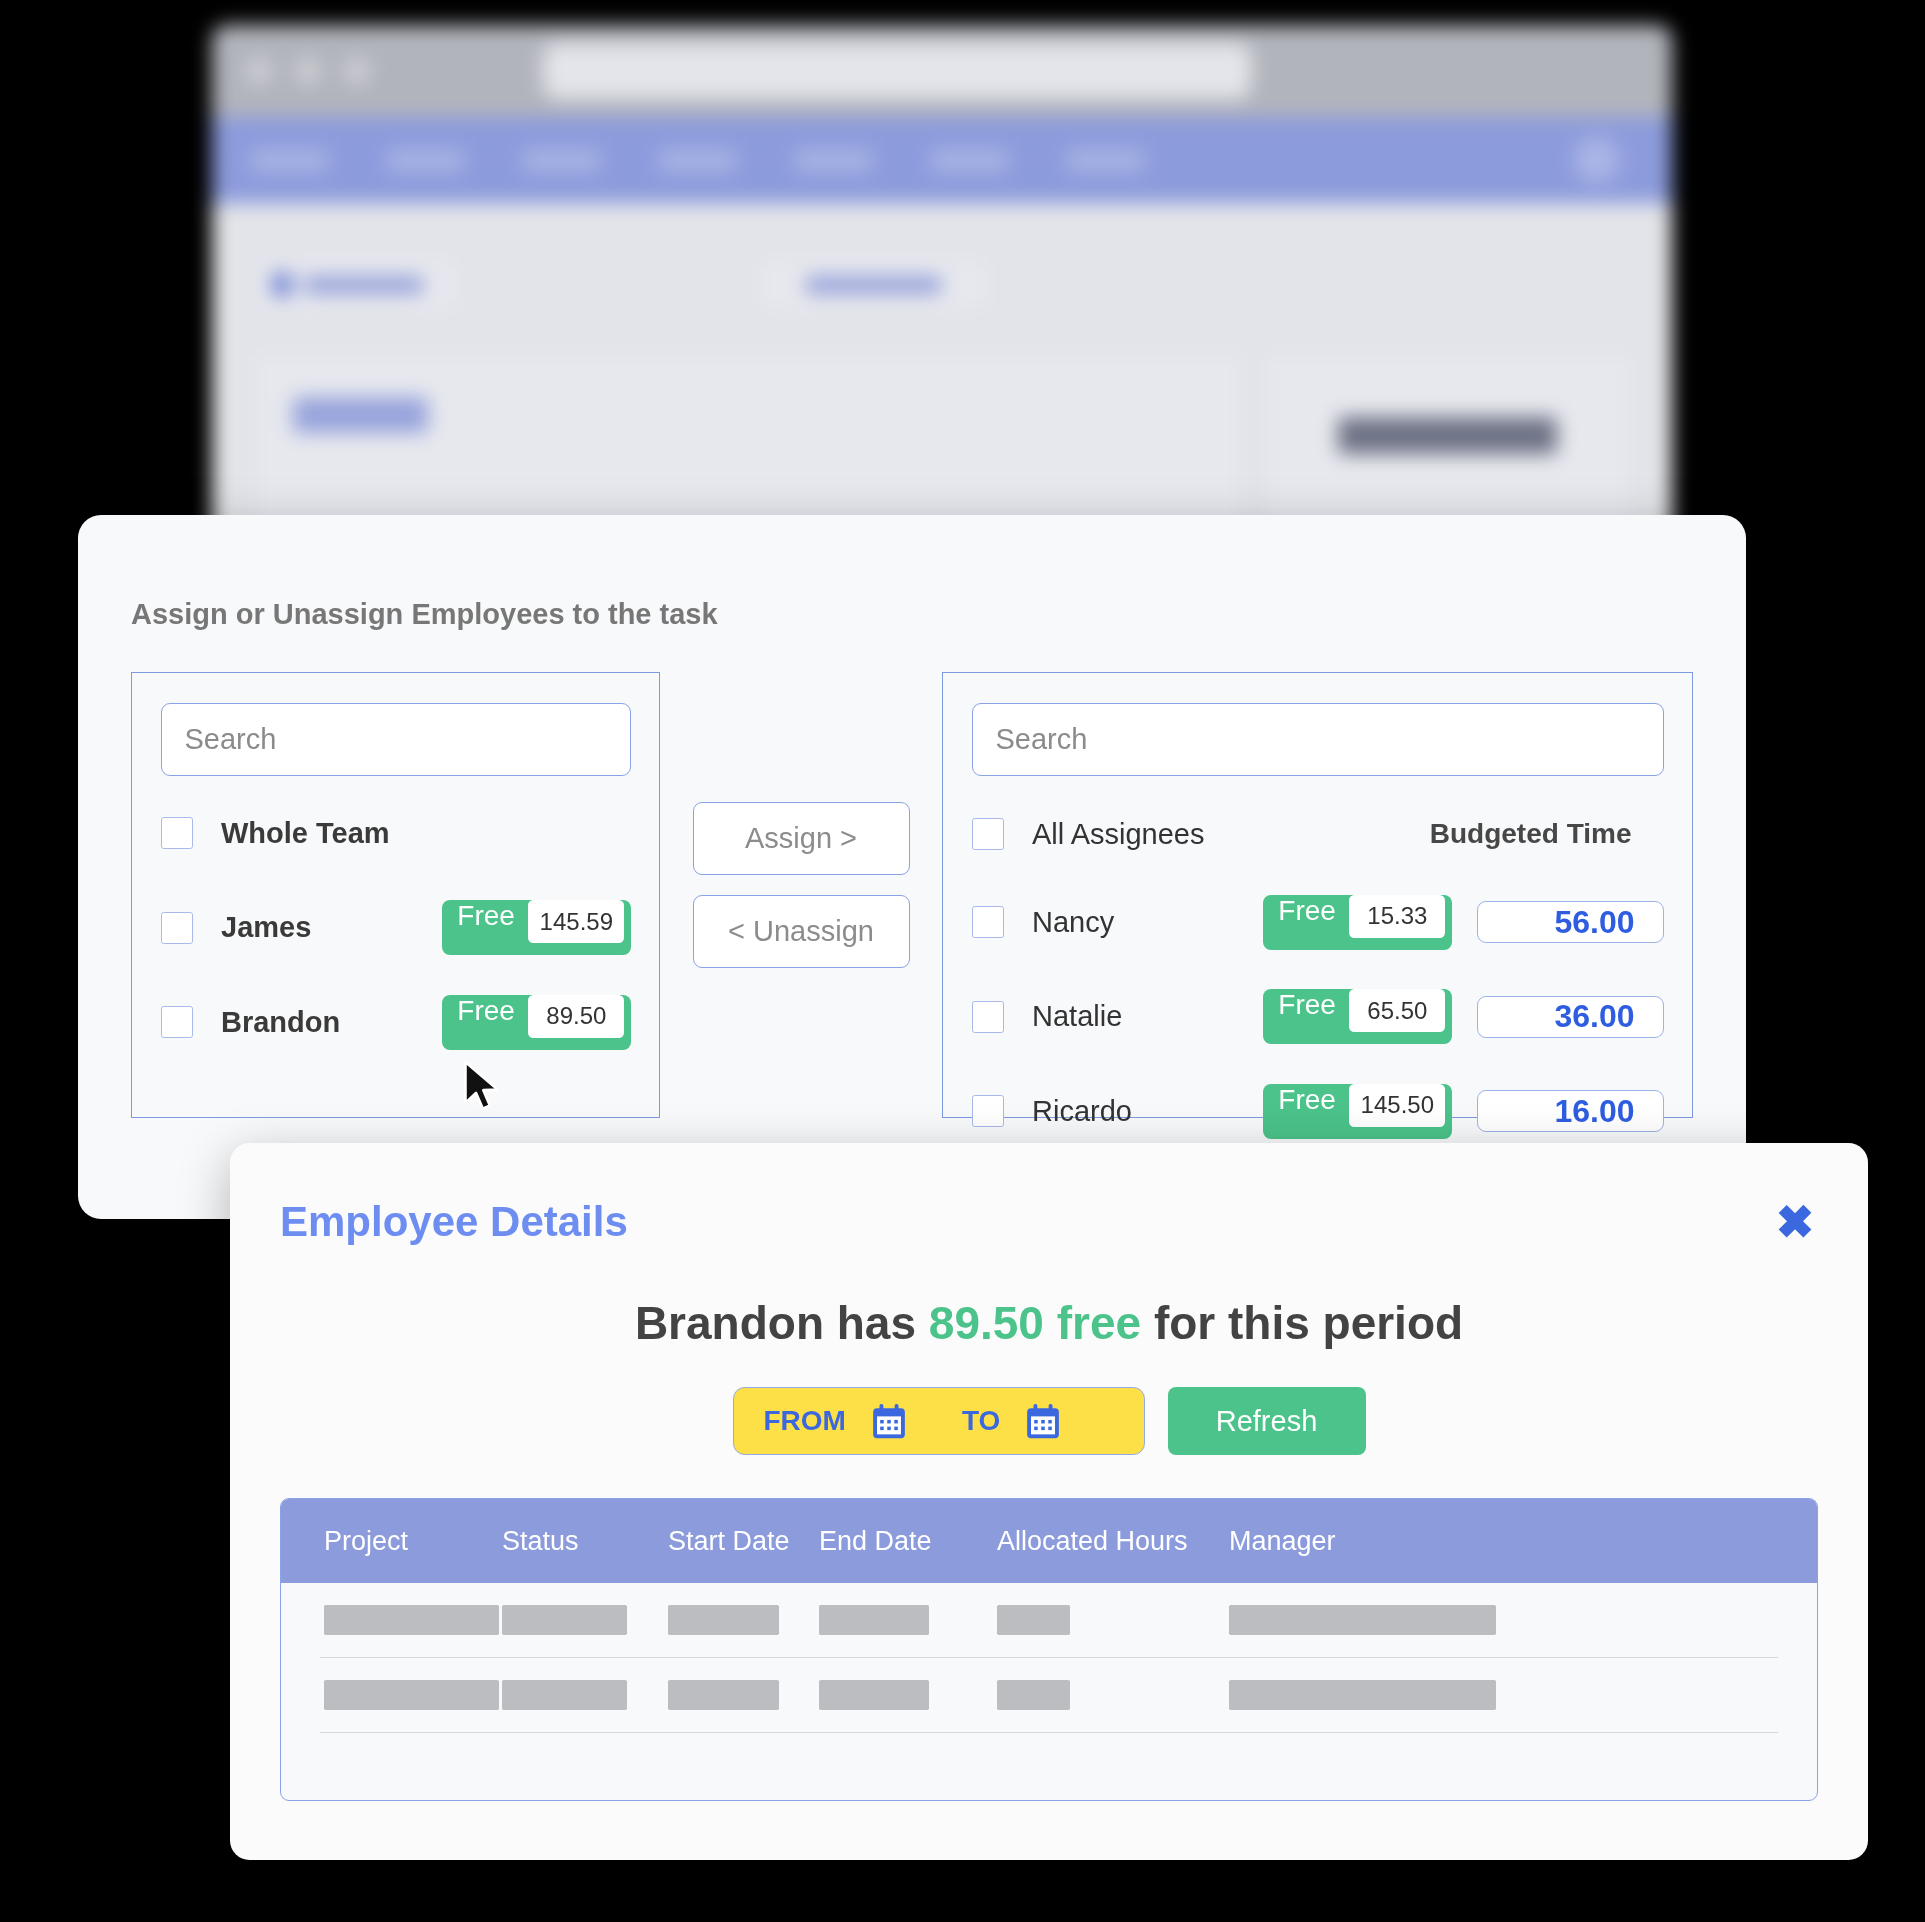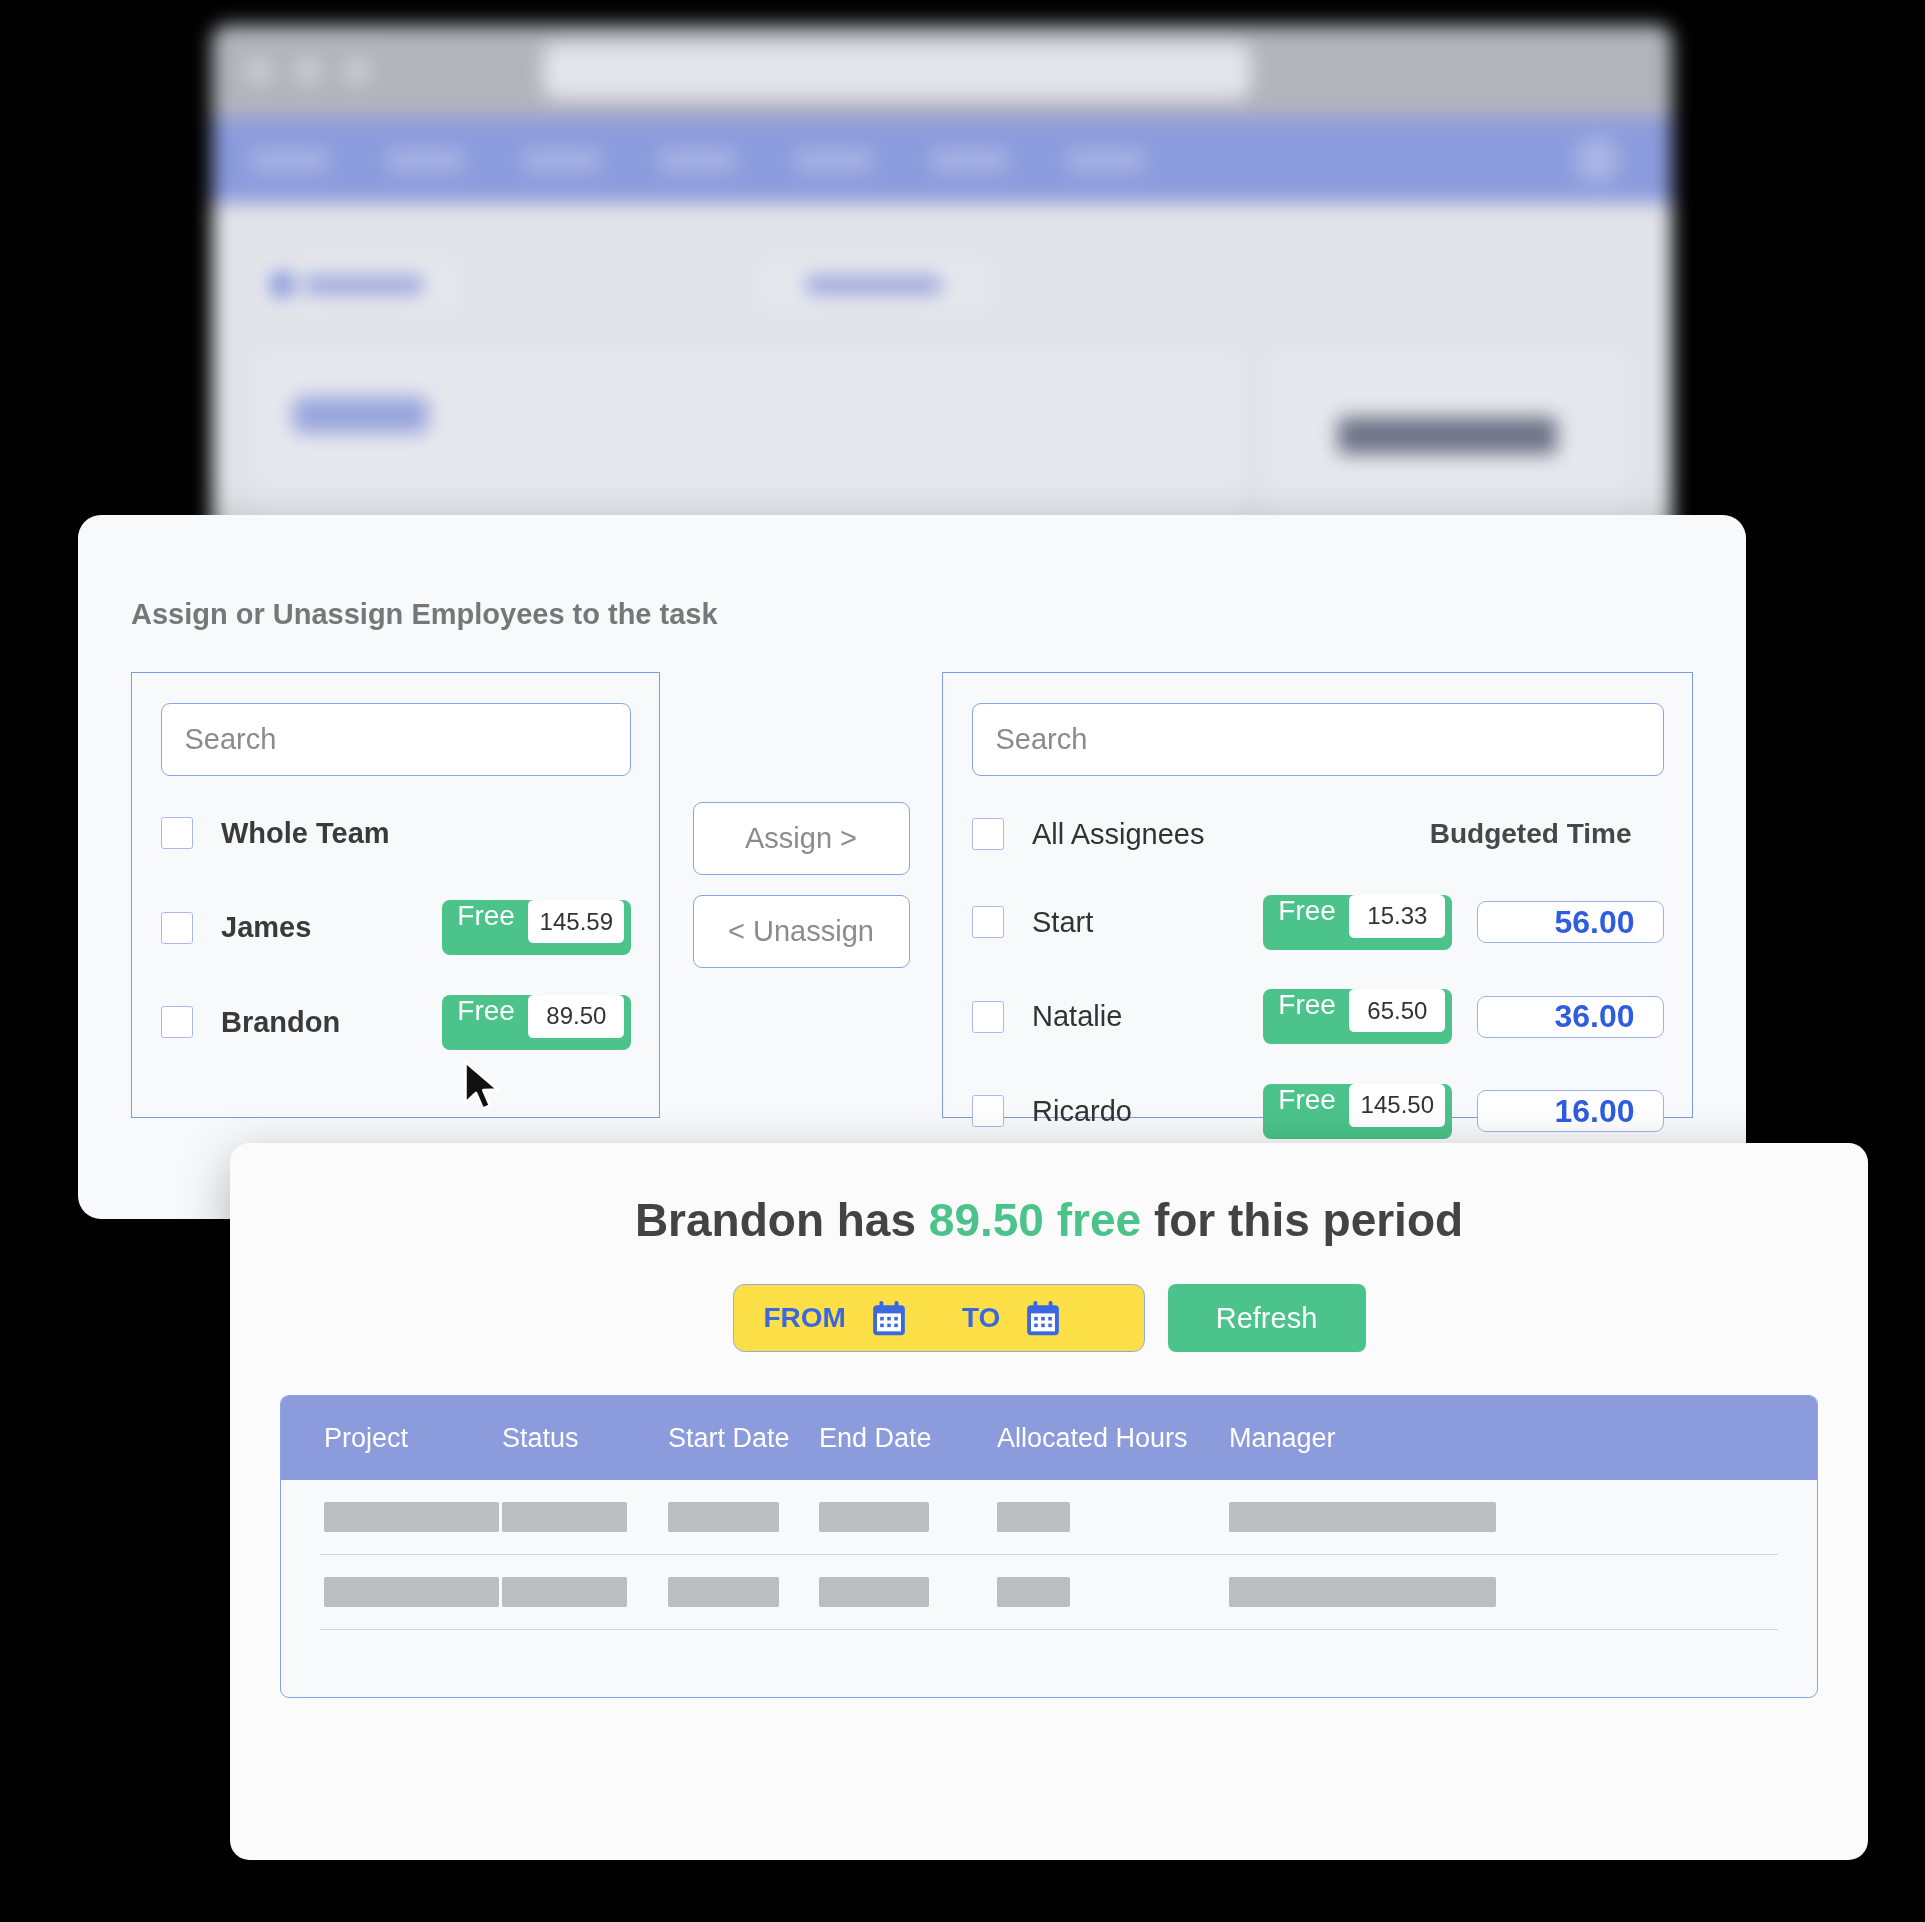--- a/index.html
+++ b/index.html
@@ -438,21 +438,21 @@
         </div>
 
         <div class="row header-row">
           <div class="cbx"></div>
           <div class="row-name">All Assignees</div>
           <div class="budget-label">Budgeted Time</div>
         </div>
 
         <div class="row">
           <div class="cbx"></div>
-          <div class="row-name">Start</div>
+          <div class="row-name">Nancy</div>
           <div class="free-pill">
             <span class="lbl">Free</span>
             <span class="val">15.33</span>
           </div>
           <div class="budget-input">56.00</div>
         </div>
 
         <div class="row">
           <div class="cbx"></div>
           <div class="row-name">Natalie</div>
@@ -476,20 +476,24 @@
 
     </div>
   </div>
 
   <svg class="cursor" viewBox="0 0 24 32">
     <path d="M2 1 L2 25 L8.2 19.2 L12.2 28.5 L16.4 26.6 L12.5 17.6 L21 17.3 Z" fill="#111111" stroke="#ffffff" stroke-width="1.6" stroke-linejoin="round"></path>
   </svg>
 
   <div class="emp-dialog">
 
+    <div class="emp-head">
+      <div class="emp-title">Employee Details</div>
+      <div class="emp-close">✖</div>
+    </div>
 
     <div class="emp-headline">
       <span>Brandon has</span>
       <span class="hl">89.50 free</span>
       <span>for this period</span>
     </div>
 
     <div class="emp-controls">
       <div class="date-range">
         <span class="dr-lbl">FROM</span>

